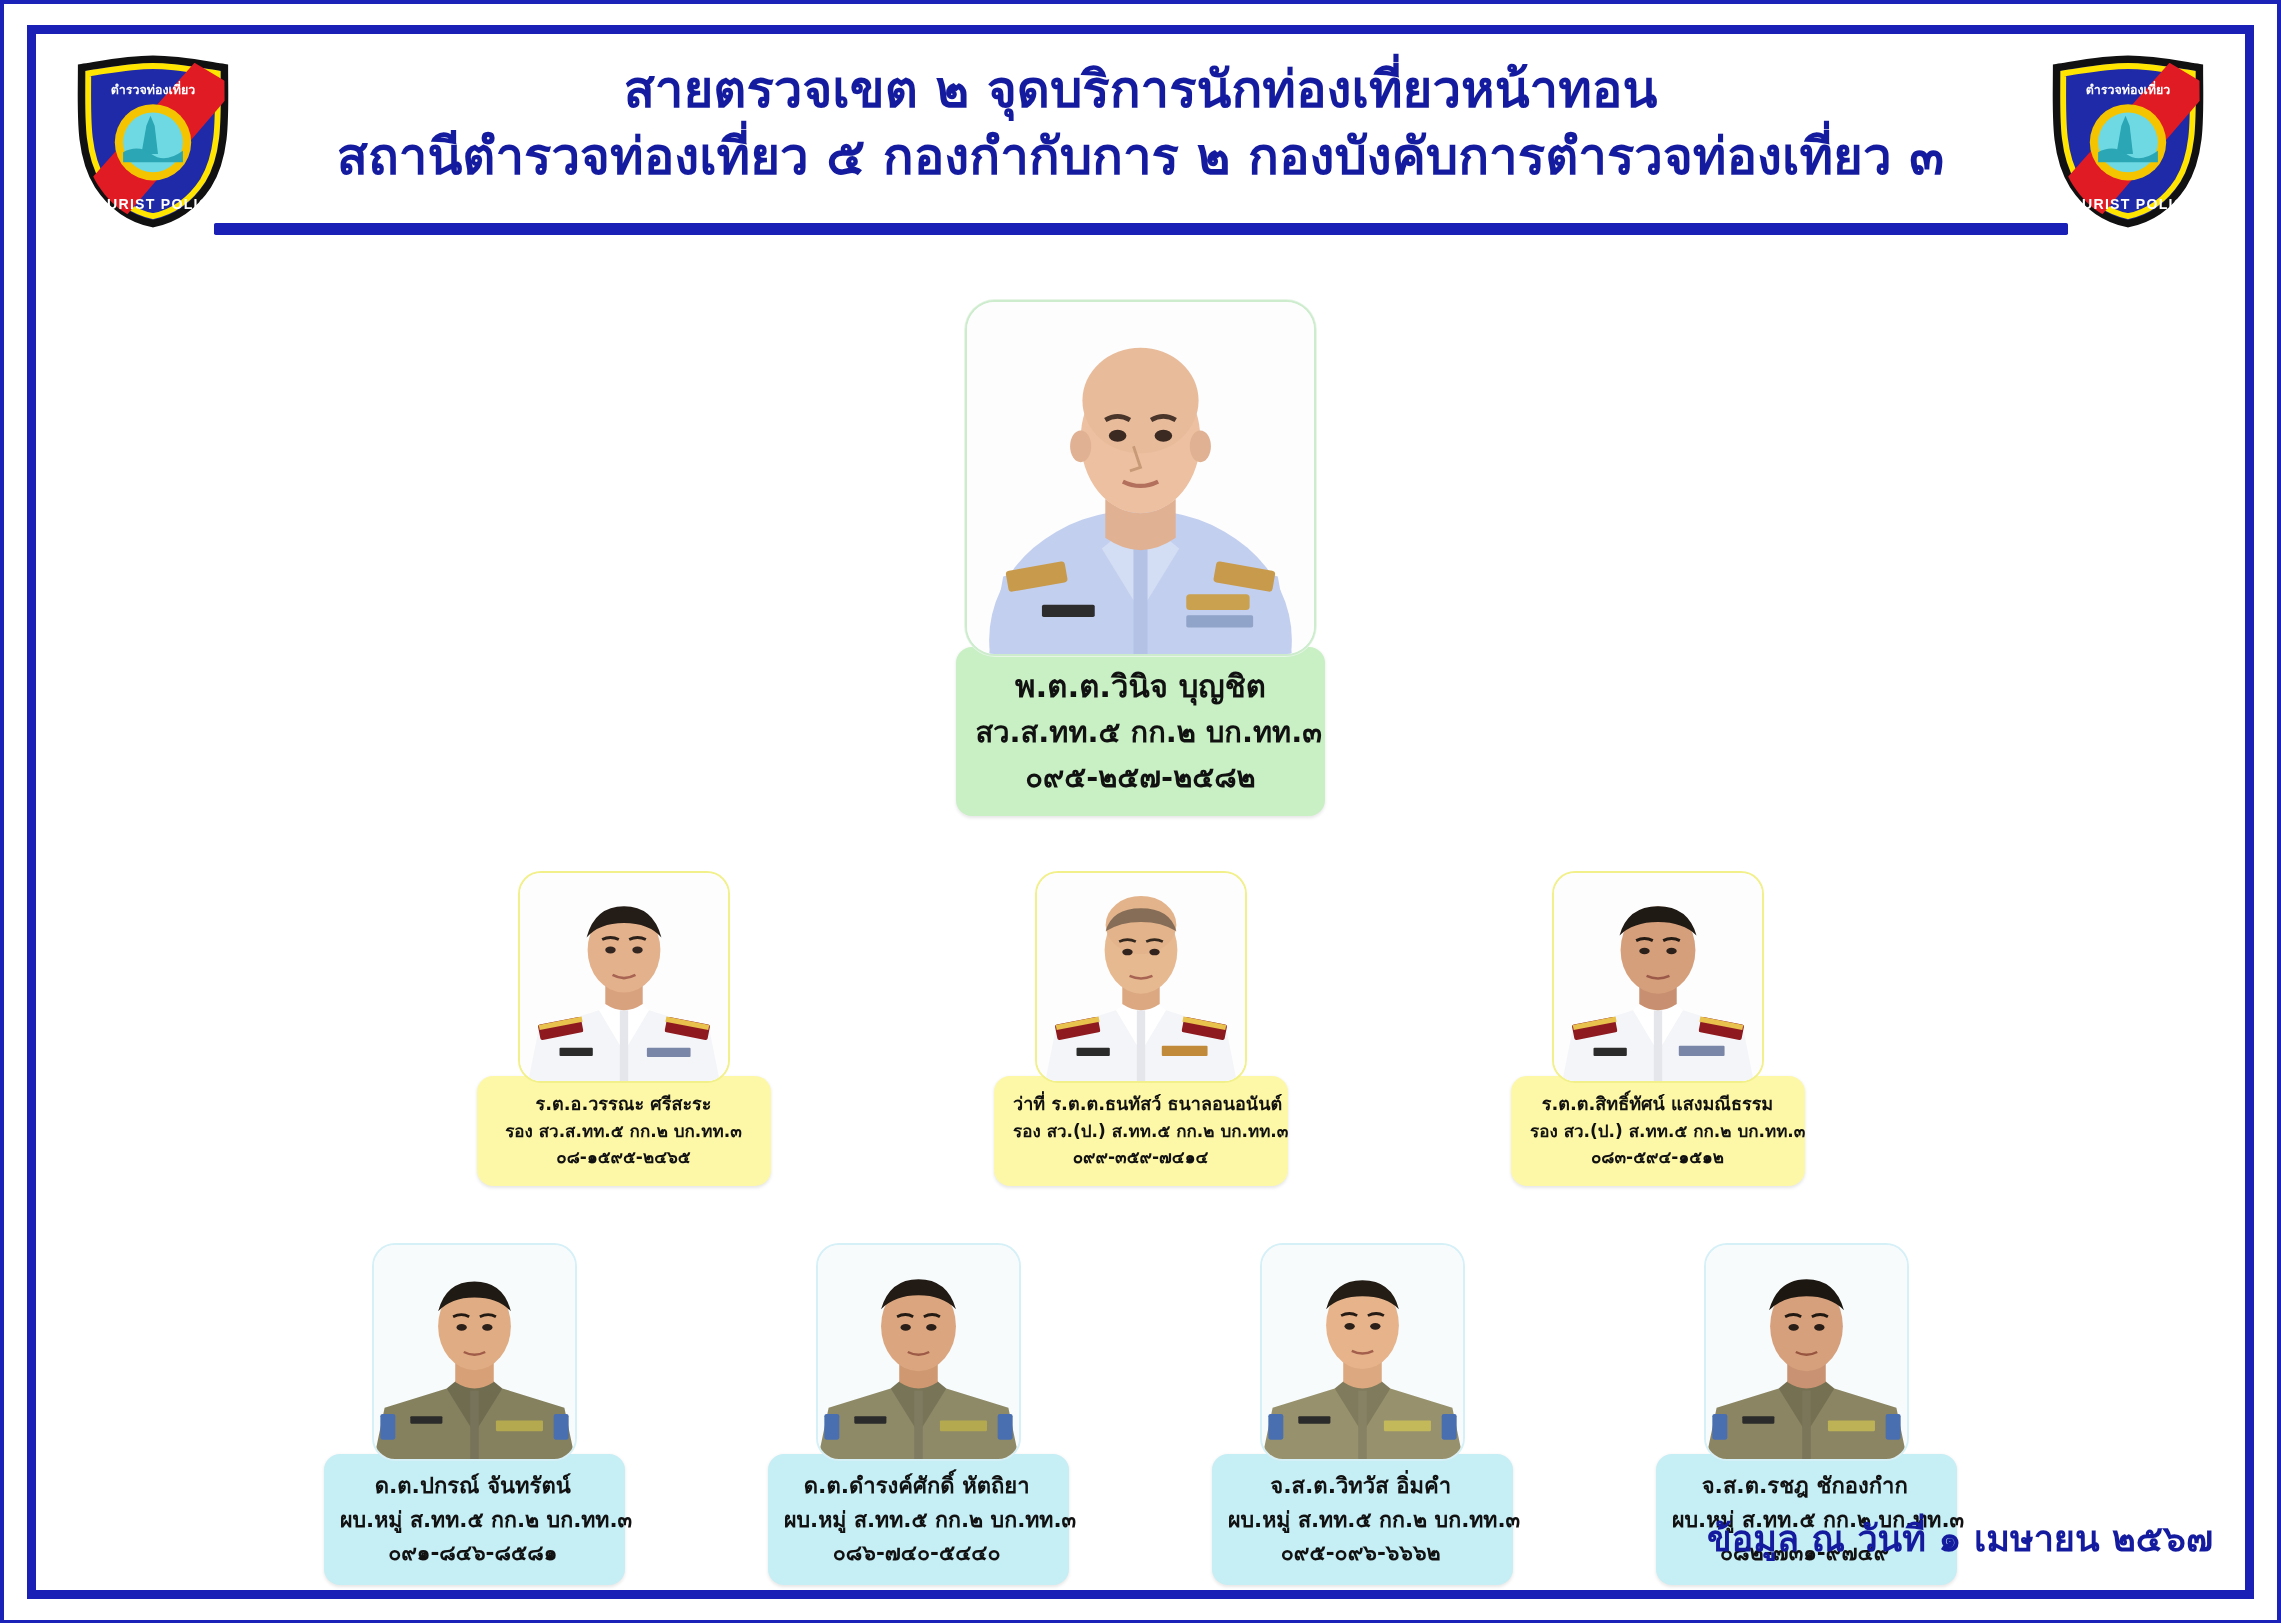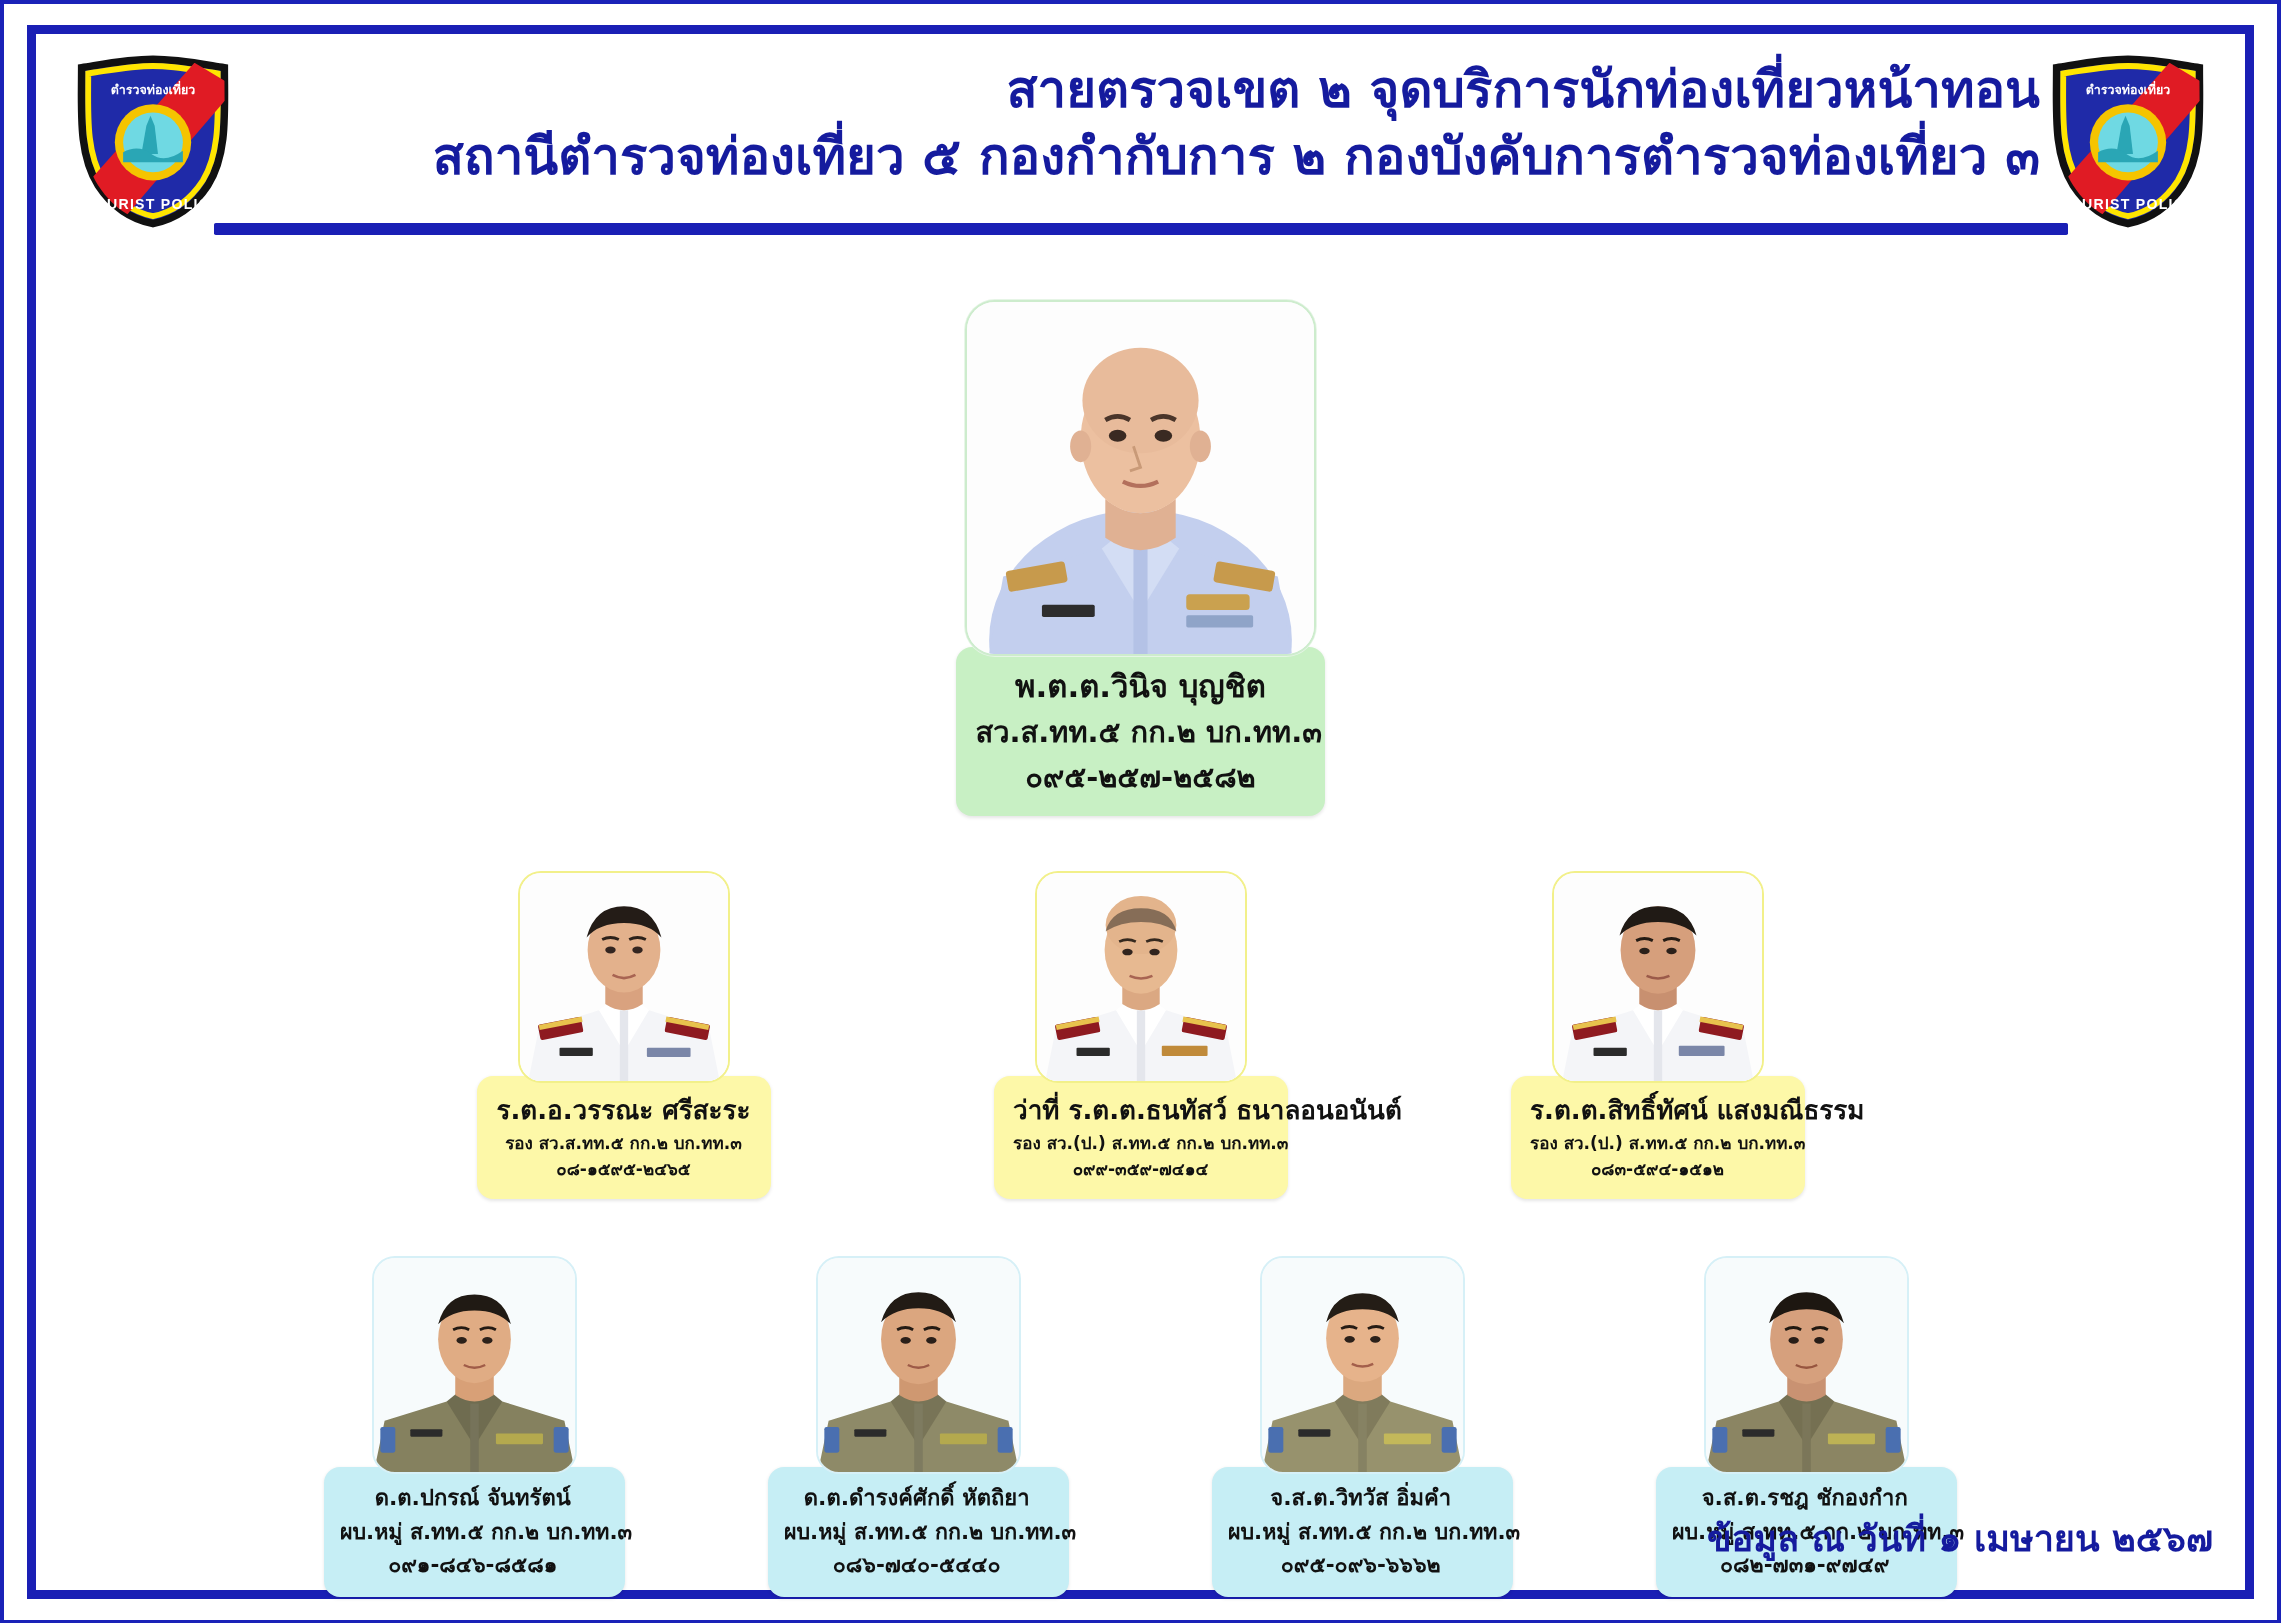--- a/index.html
+++ b/index.html
@@ -48,21 +48,21 @@
     height: 175px;
   }
   .badge.left  { left: 34px; }
   .badge.right { right: 34px; }
 
   .title-block {
     position: absolute;
     left: 205px;
     right: 205px;
     top: 23px;
-    text-align: right;
+    text-align: center;
   }
 
   .title-line {
     color: #151b9e;
     font-weight: bold;
     letter-spacing: 0px;
     line-height: 1.30;
     white-space: nowrap;
   }
   .title-line.l1 { font-size: 51px; }
@@ -138,21 +138,21 @@
   .plate.yellow{ background: #fdf8a8; margin-top: -7.1px;  width: 294px; }
   .plate.cyan  { background: #c6eef5; margin-top: -7.1px;  width: 301px; padding-left: 16px; }
 
   .plate .nm {
     color: #111111;
     font-weight: bold;
     line-height: 1.55;
     white-space: nowrap;
   }
   .plate.green .nm { font-size: 31px; }
-  .plate.yellow .nm { font-size: 26px; }
+  .plate.yellow .nm { font-size: 18px; }
   .plate.cyan   .nm { font-size: 22px; }
 
   .plate.green .nm.pos, .plate.green .nm.tel { font-size: 29px; }
   .plate.yellow .nm.pos, .plate.yellow .nm.tel { font-size: 17px; }
   .plate.cyan   .nm.pos, .plate.cyan .nm.tel   { font-size: 21.4px; }
 
   
   .footer {
     position: absolute;
     right: 32px;

